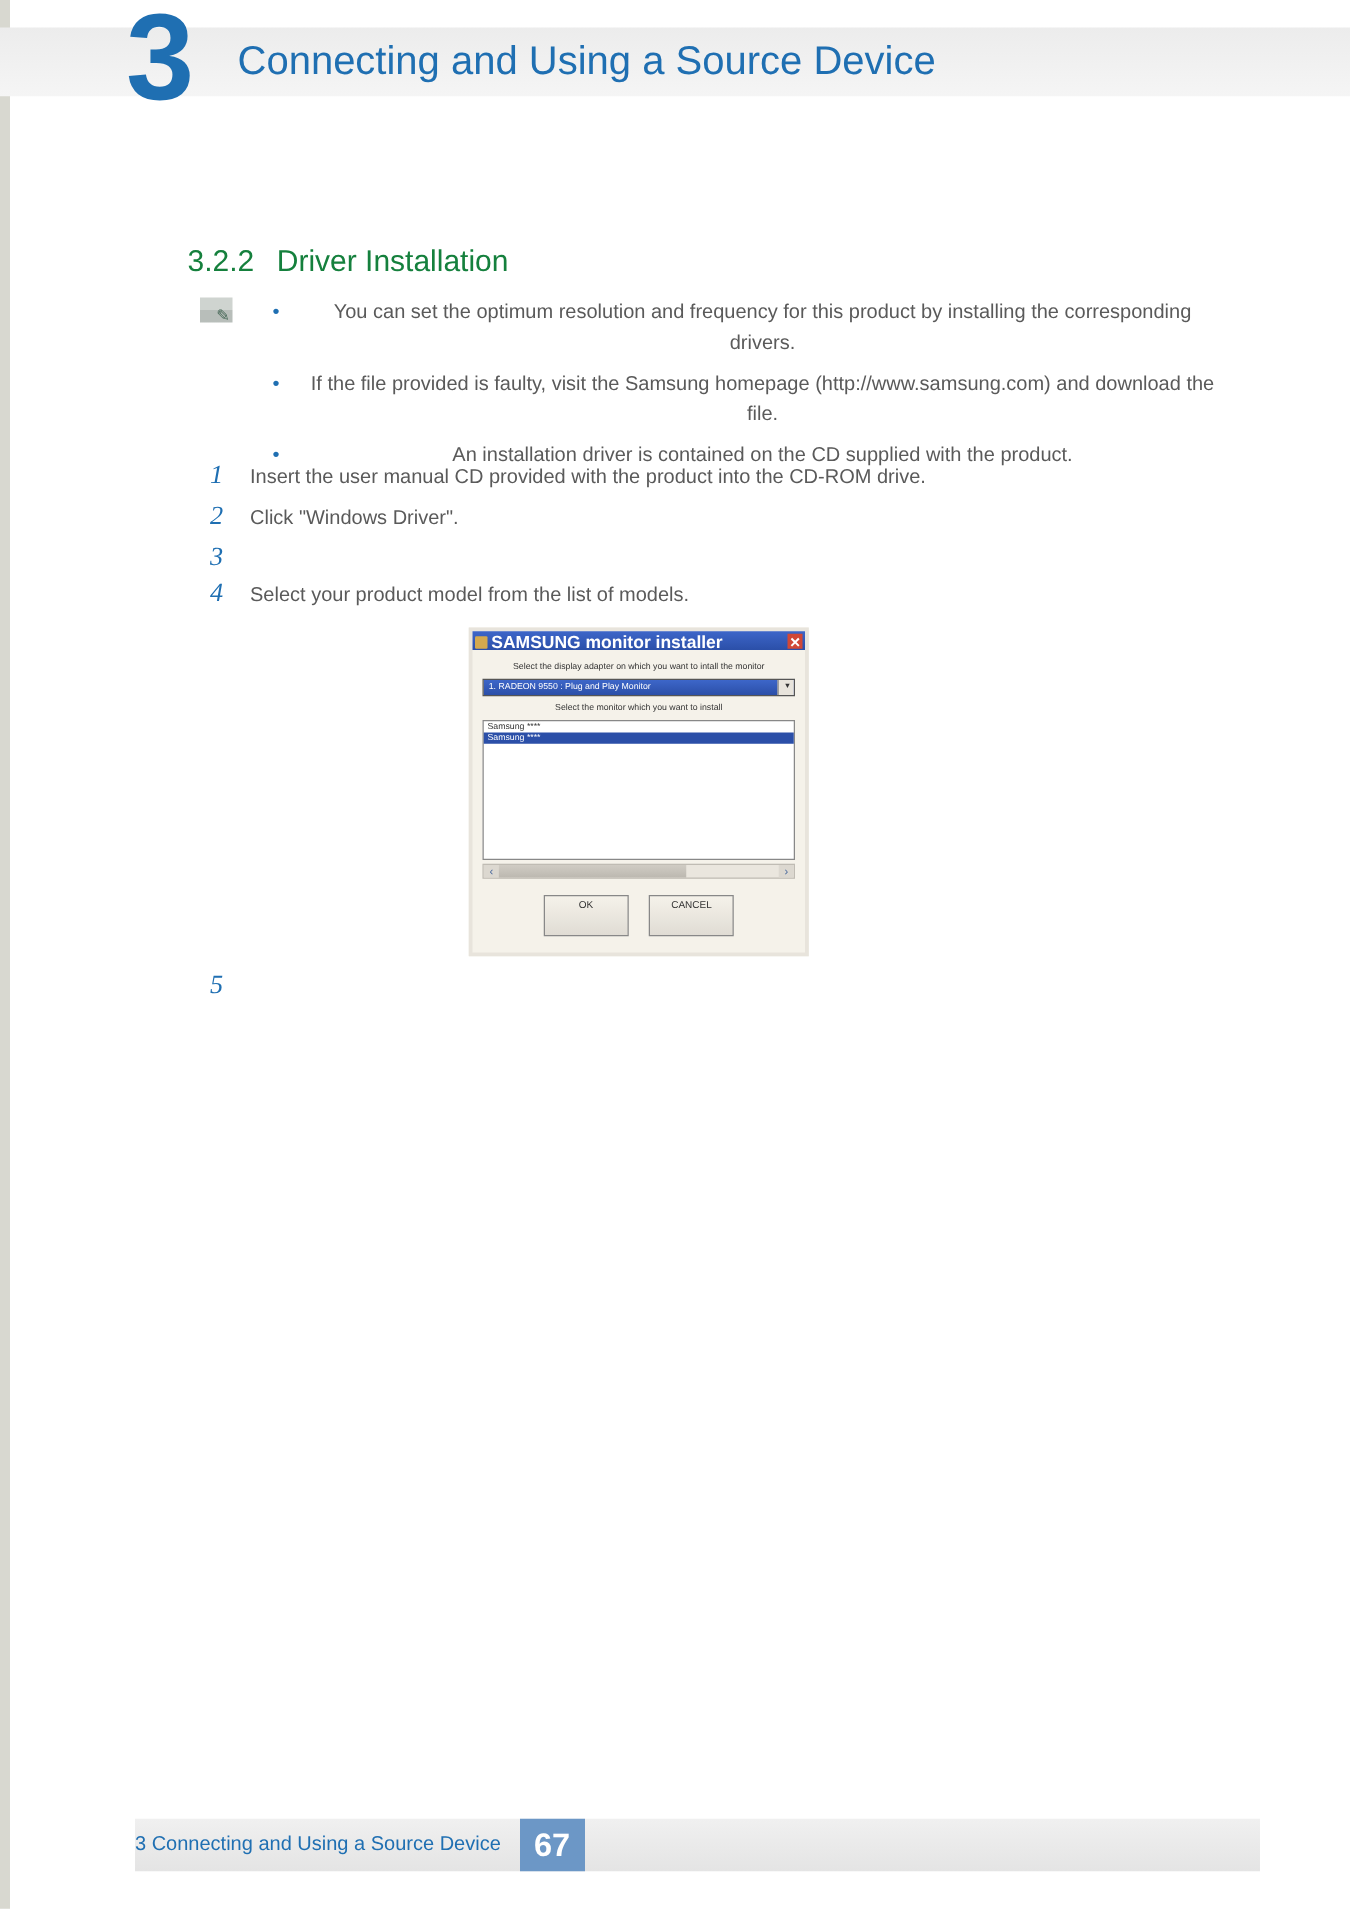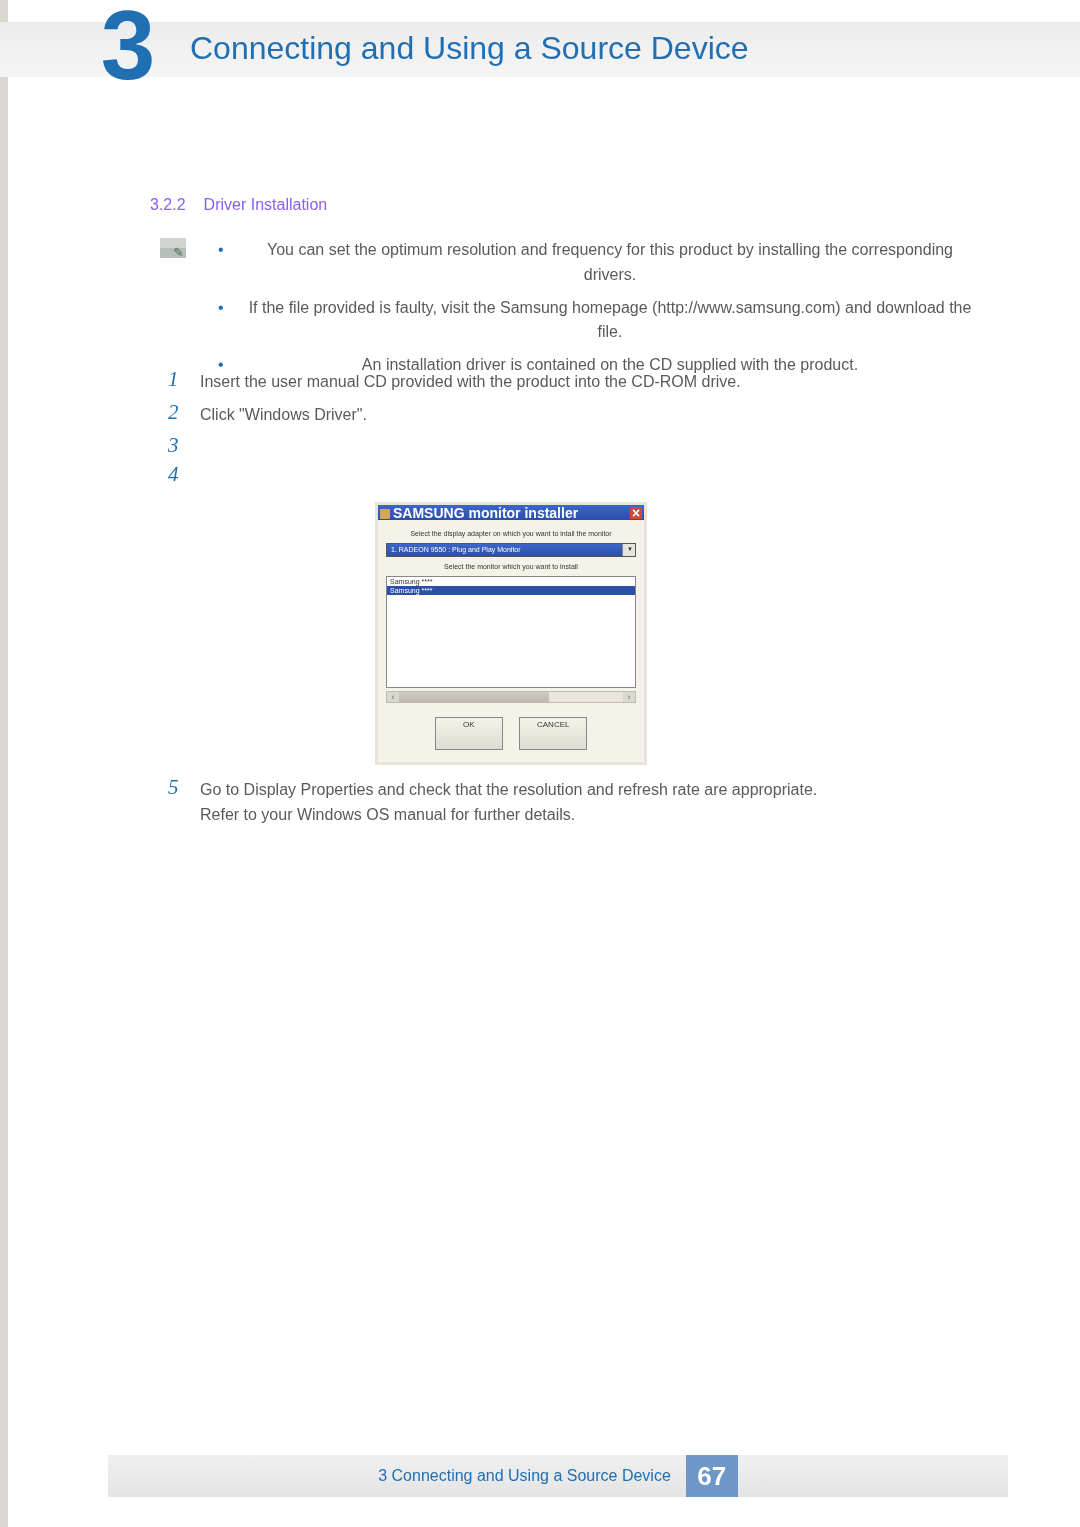--- a/index.html
+++ b/index.html
@@ -56,22 +56,22 @@
       left: 190px;
       top: 30px;
       font-size: 32px;
       color: #1f6fb2;
       font-weight: normal;
     }
     .section-heading {
       position: absolute;
       left: 150px;
       top: 196px;
-      font-size: 16px;
-      color: #8b5cf6;
+      font-size: 24px;
+      color: #15803d;
     }
     .section-heading .sec-num {
       margin-right: 18px;
     }
     .note-box {
       position: absolute;
       left: 160px;
       top: 238px;
     }
     .note-icon {
@@ -299,21 +299,21 @@
     }
     .footer-bar {
       position: absolute;
       left: 108px;
       bottom: 30px;
       right: 72px;
       height: 42px;
       background: linear-gradient(to bottom, #f0f0f0, #e4e4e4);
       display: flex;
       align-items: center;
-      justify-content: center;
+      justify-content: flex-start;
       padding-right: 0;
     }
     .footer-text {
       color: #1f6fb2;
       font-size: 16px;
       margin-right: 15px;
     }
     .footer-pagenum {
       background: #6c97c6;
       color: #fff;
@@ -358,20 +358,21 @@
   </div>
   <div class="step">
     <span class="step-num">2</span>
     <span class="step-text">Click "Windows Driver".</span>
   </div>
   <div class="step">
     <span class="step-num">3</span>
   </div>
   <div class="step">
     <span class="step-num">4</span>
+    <span class="step-text">Select your product model from the list of models.</span>
   </div>
 </div>
 
 <div class="installer-screenshot">
   <div class="installer-title-bar">
     <span><span class="title-icon"></span><span>SAMSUNG monitor installer</span></span>
     <span class="installer-close">×</span>
   </div>
   <div class="installer-body">
     <div class="installer-prompt">Select the display adapter on which you want to intall the monitor</div>
@@ -387,23 +388,19 @@
     <div class="installer-buttons">
       <span class="installer-btn">OK</span>
       <span class="installer-btn">CANCEL</span>
     </div>
   </div>
 </div>
 
 <div class="step5-row numbered-steps" style="position:absolute;">
   <div class="step">
     <span class="step-num">5</span>
-    <span class="step-text">
-      <span>Go to Display Properties and check that the resolution and refresh rate are appropriate.</span><br>
-      <span>Refer to your Windows OS manual for further details.</span>
-    </span>
   </div>
 </div>
 
 <div class="footer-bar">
   <span class="footer-text">3 Connecting and Using a Source Device</span>
   <span class="footer-pagenum">67</span>
 </div>
 
 </body></html>

